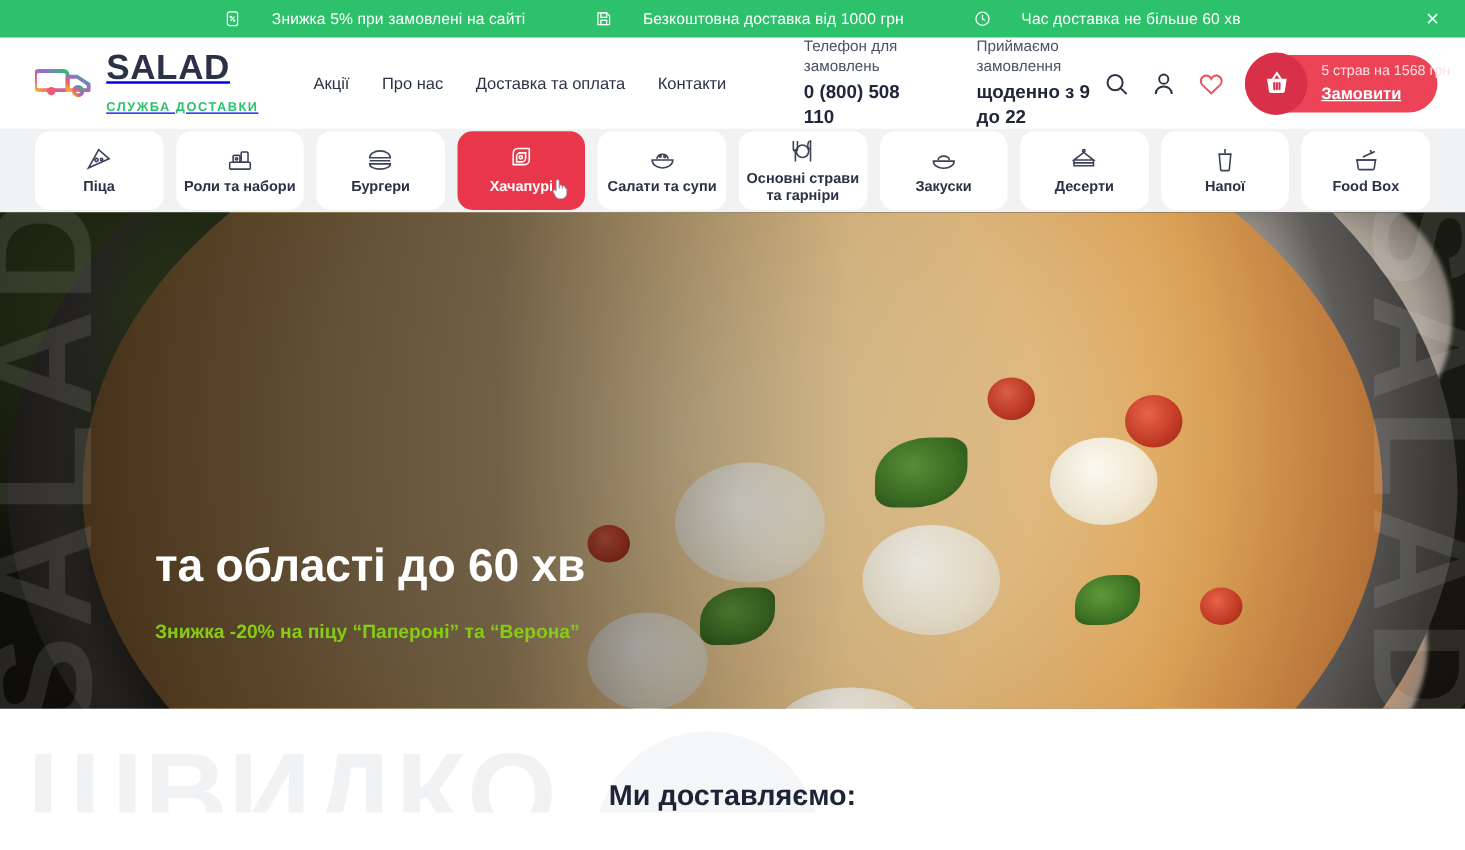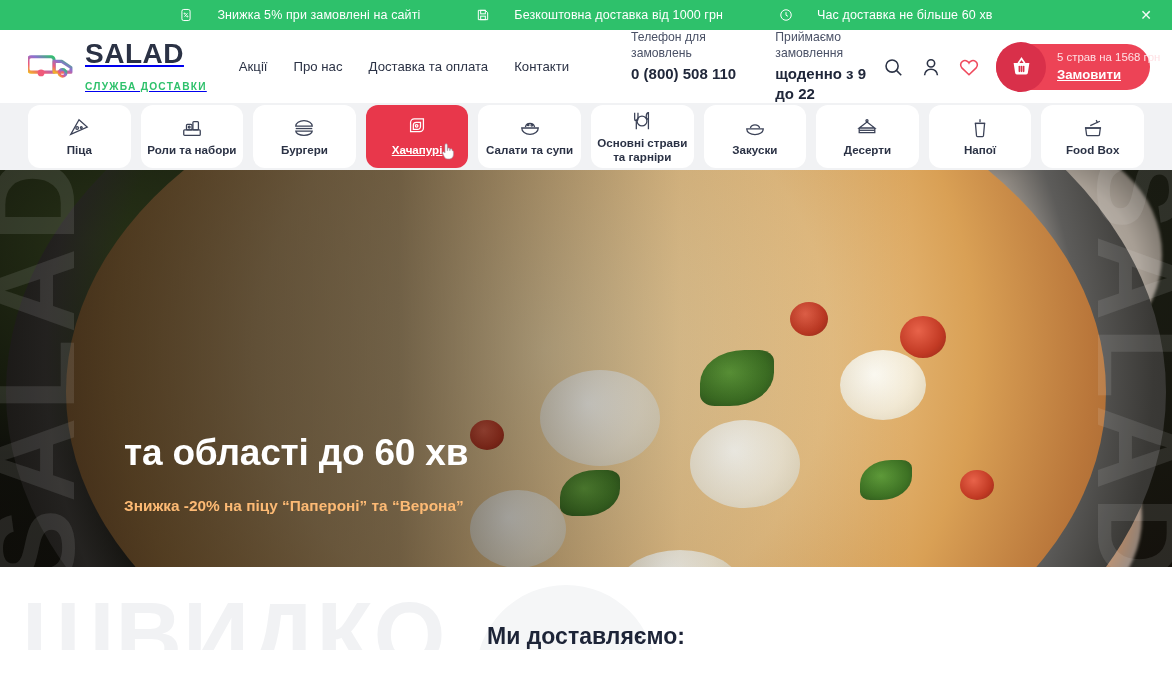--- a/index.html
+++ b/index.html
@@ -49,21 +49,21 @@
   .logo-text { line-height: 1; }
   .logo-title {
     font-size: 28px; font-weight: bold; letter-spacing: .5px;
     color: #2b3245; display: block;
   }
   .logo-sub {
     font-size: 10.2px; font-weight: bold; letter-spacing: 1.25px;
     color: #2ec16b; display: block; margin-top: 14px;
   }
 
-  .nav { display: flex; align-items: center; gap: 26px; margin-left: 32px; }
+  .nav { display: flex; align-items: center; gap: 26px; margin-left: 44px; }
   .nav a {
     font-size: 13.2px; color: #2b3245; text-decoration: none; white-space: nowrap;
   }
 
   .contacts { display: flex; gap: 36px; margin-left: 62px; }
   .contact-block { line-height: 1.35; }
   .contact-label { font-size: 12.2px; color: #4a5166; display: block; }
   .contact-value { font-size: 15px; font-weight: bold; color: #20273a; display: block; margin-top: 2px; }
 
   .header-icons { display: flex; align-items: center; gap: 16px; margin-left: auto; }
@@ -114,21 +114,21 @@
     position: relative;
     border: none;
     font-family: inherit;
   }
   .cat-icon { height: 22px; display: flex; align-items: center; justify-content: center; }
   .cat-label {
     font-size: 11.6px; font-weight: bold; color: #2b3245;
     text-align: center; line-height: 1.18; white-space: pre-line;
   }
   .cat.active { background: #e8374b; }
-  .cat.active .cat-label { color: #ffffff; text-decoration: underline; }
+  .cat.active .cat-label { color: #ffffff; }
   .cat.active .cat-icon svg { stroke: #ffffff; }
   .cursor-hand {
     position: absolute; right: 12px; bottom: 7px;
     width: 16px; height: 18px;
   }
 
   
   .hero {
     position: relative;
     height: 397px;
@@ -198,21 +198,21 @@
 
   .hero-content { position: absolute; left: 124px; top: 262px; z-index: 3; }
   .hero-title {
     font-size: 37px; font-weight: bold; line-height: 1.16;
     letter-spacing: -.2px; color: #ffffff;
   }
   .hero-title .hl { color: #ffc83d; display: block; }
   .hero-title .ln2 { display: block; }
   .hero-sub {
     margin-top: 22px;
-    font-size: 15.4px; font-weight: bold; color: #fdba74;
+    font-size: 15.4px; font-weight: bold; color: #84cc16;
   }
 
   
   .section {
     position: relative;
     height: 83px;
     background: #ffffff;
     overflow: hidden;
   }
   .section-watermark {

